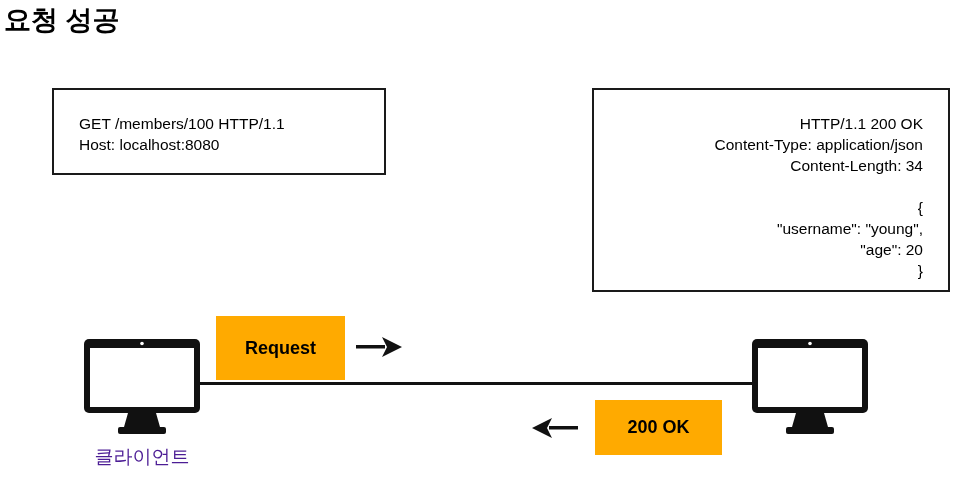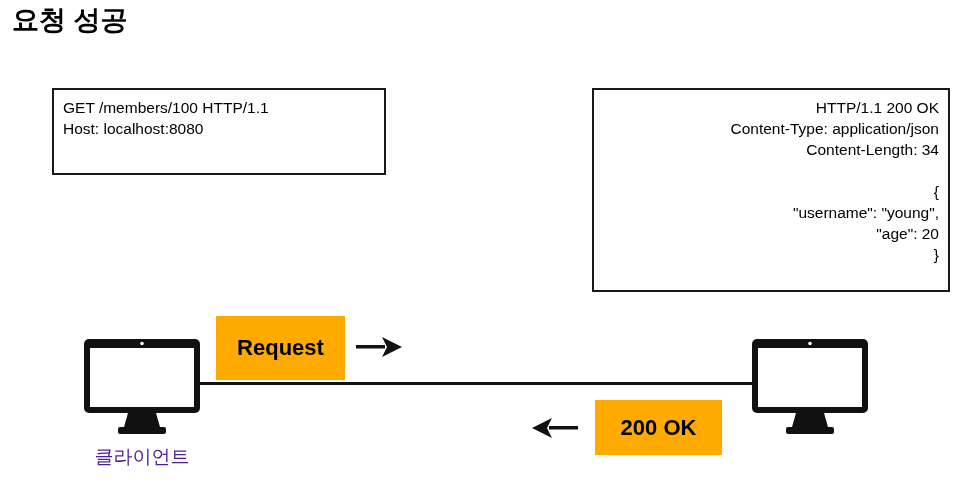--- a/index.html
+++ b/index.html
@@ -15,21 +15,21 @@
     position: relative;
     width: 971px;
     height: 494px;
     background: #ffffff;
     overflow: hidden;
   }
   .abs { position: absolute; }
 
   
   #page-title {
-    left: 12px;
+    left: 4px;
     top: 2px;
     font-size: 27px;
     font-weight: bold;
     letter-spacing: 0px;
     color: #000000;
     white-space: nowrap;
   }
 
   
   .section-caption {
@@ -43,21 +43,21 @@
   #response-caption { left: 592px; top: 70px; }
 
   
   .msg-box {
     border: 2px solid #1a1a1a;
     background: #ffffff;
     box-sizing: border-box;
     padding: 7px 9px 8px 9px;
   }
   .msg-box pre {
-    margin: 0;
+    margin: 16px;
     font-family: "Liberation Sans", sans-serif;
     font-size: 15.5px;
     line-height: 21px;
     font-weight: normal;
     color: #000000;
     white-space: pre;
   }
   #request-box {
     left: 52px;
     top: 88px;
@@ -95,21 +95,21 @@
   }
   #client-label { left: 84px; top: 444px; width: 116px; }
   #server-label { left: 752px; top: 444px; width: 116px; }
 
   
   .badge {
     background: #FFAA00;
     display: flex;
     align-items: center;
     justify-content: center;
-    font-size: 22px;
+    font-size: 18px;
     font-weight: bold;
     color: #000000;
     box-sizing: border-box;
     white-space: nowrap;
   }
   #request-badge {
     left: 216px;
     top: 316px;
     width: 129px;
     height: 64px;

